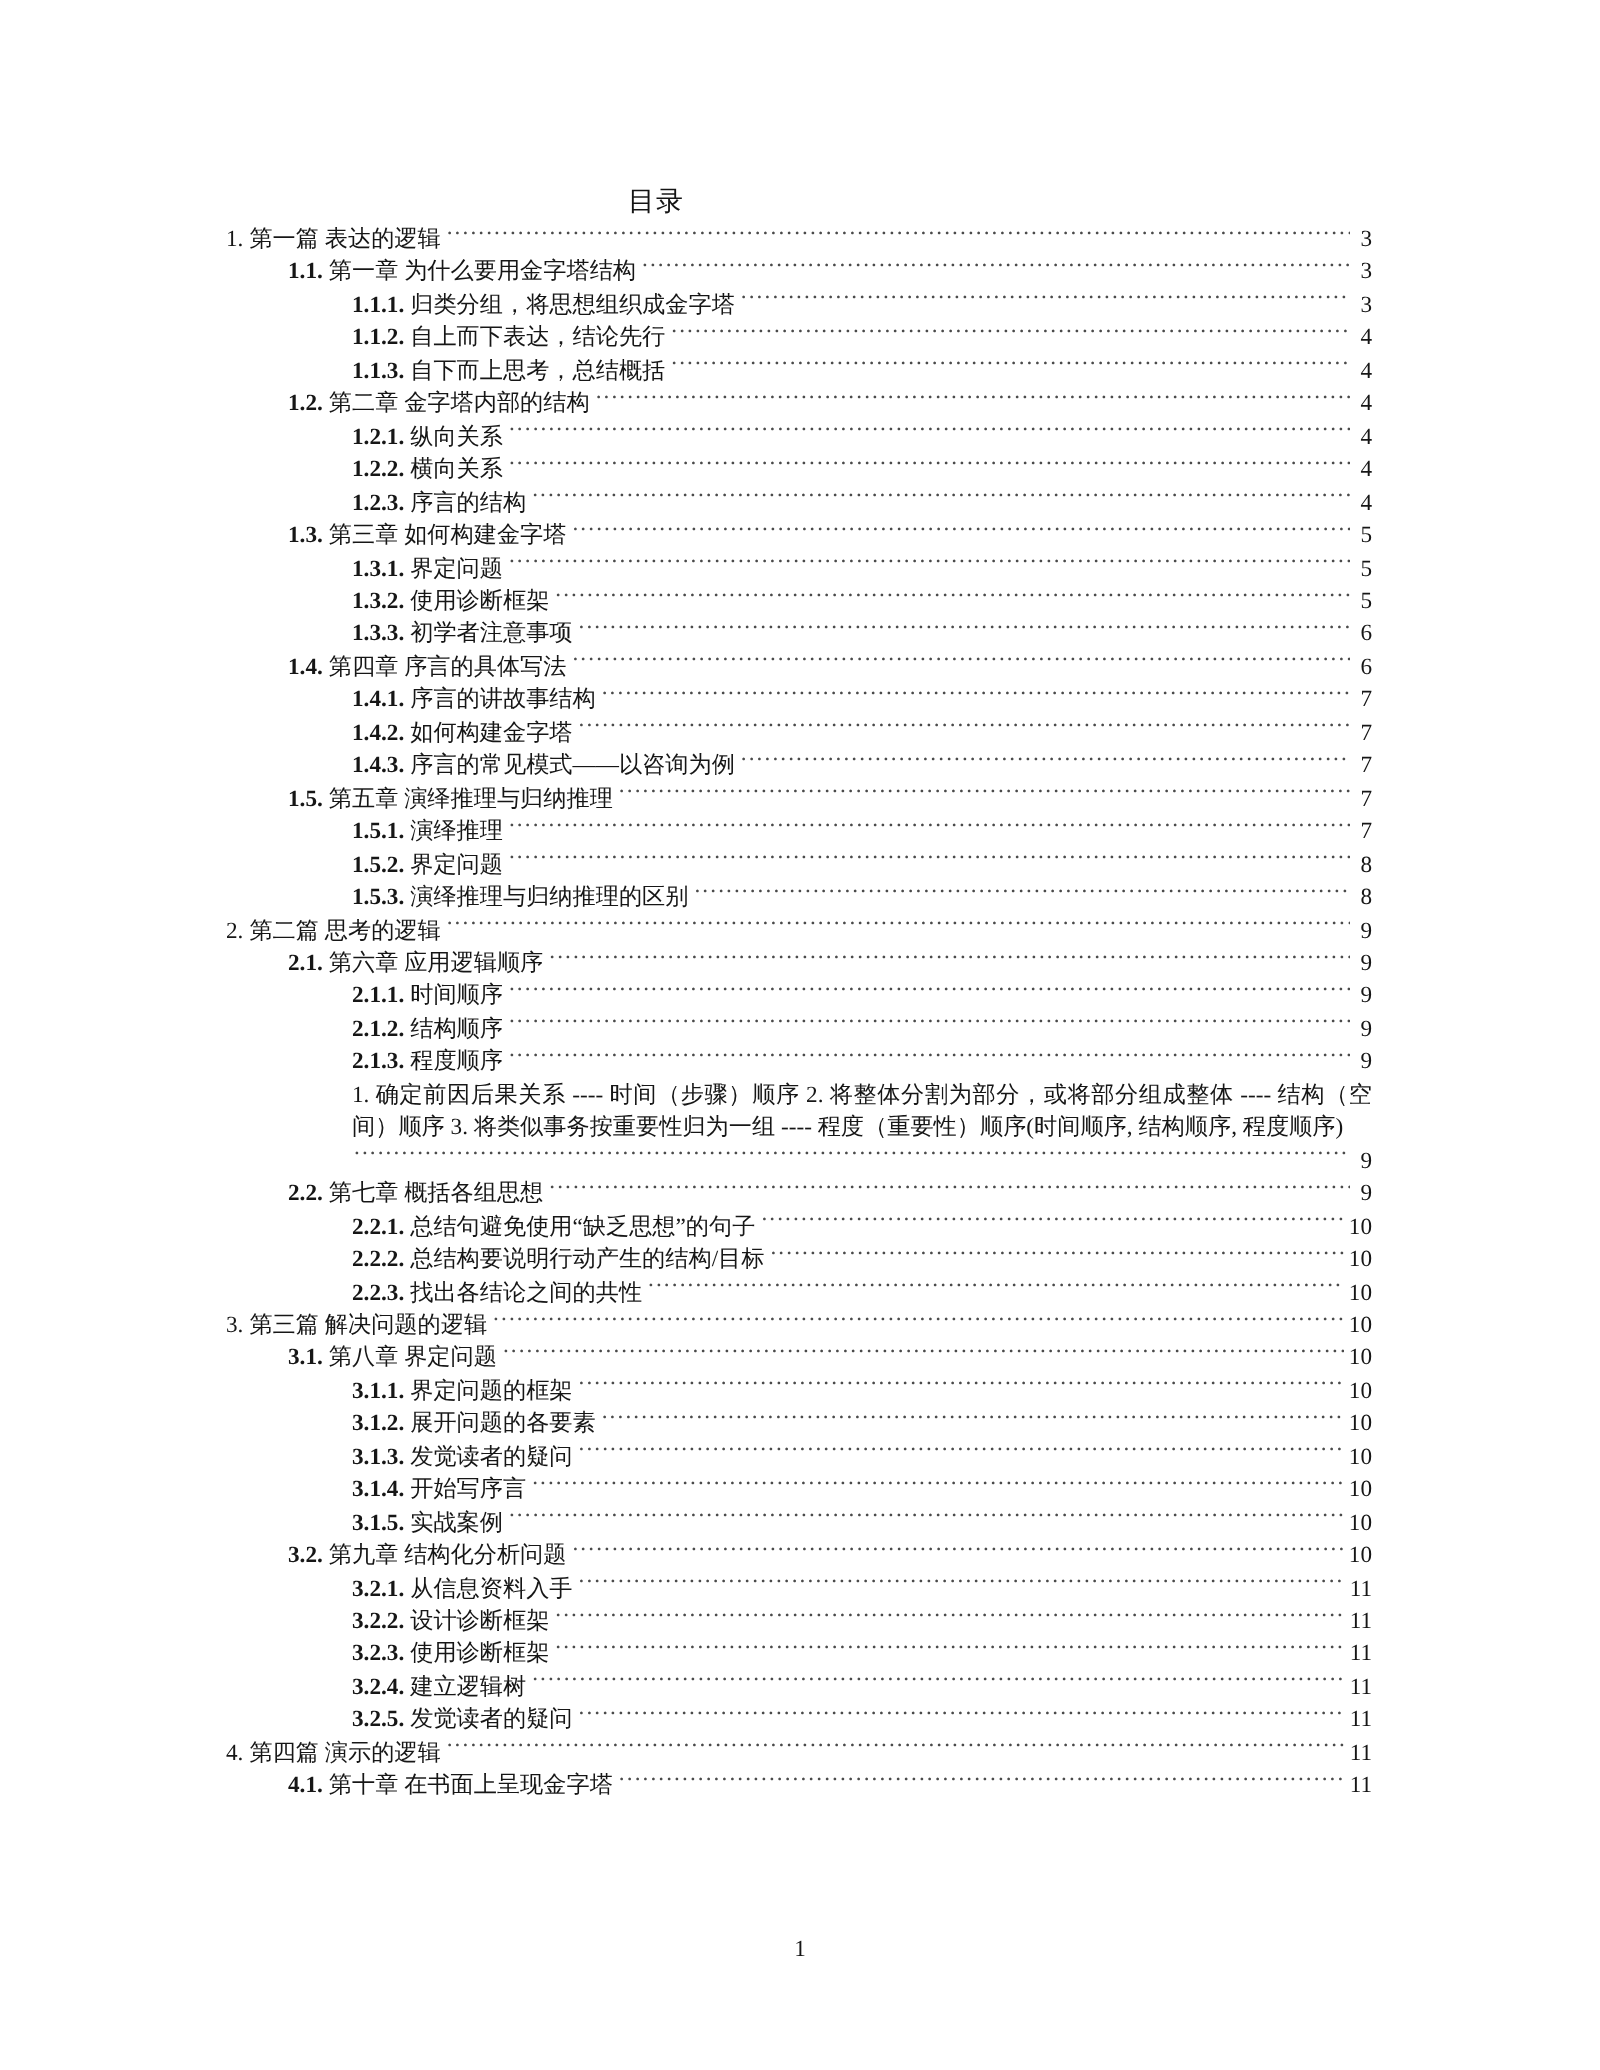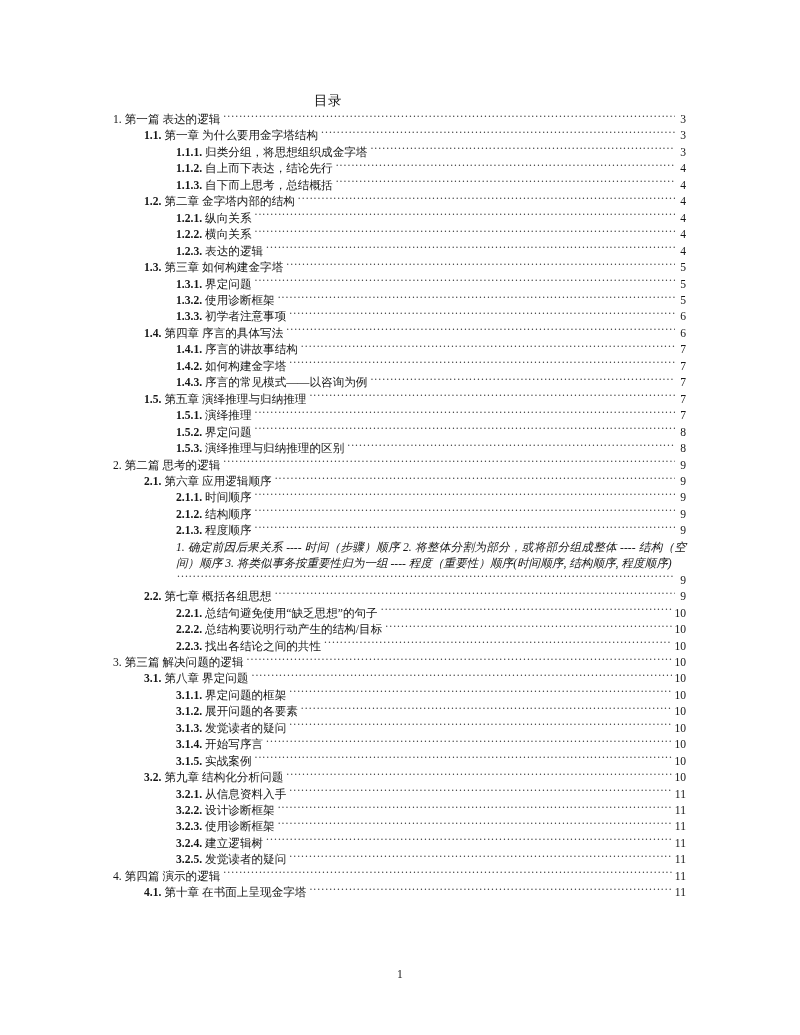--- a/index.html
+++ b/index.html
@@ -101,21 +101,20 @@
   .toc-entry.wrap {
     display: block;
     white-space: normal;
     margin-left: 63px;
     width: 510px;
     text-align: justify;
     text-justify: inter-character;
   }
   .toc-entry.wrap .wrap-inner {
     display: inline;
-    font-style: italic;
   }
   .toc-entry.wrap .tail {
     display: flex;
     align-items: baseline;
     white-space: nowrap;
   }
 
   .page-number {
     position: absolute;
     left: 0;
@@ -177,21 +176,21 @@
         <span class="toc-page">4</span>
       </div>
       <div class="toc-entry lvl3">
         <span class="toc-num">1.2.2.</span>
         <span class="toc-label">横向关系</span>
         <span class="leader"></span>
         <span class="toc-page">4</span>
       </div>
       <div class="toc-entry lvl3">
         <span class="toc-num">1.2.3.</span>
-        <span class="toc-label">表达的逻辑</span>
+        <span class="toc-label">序言的结构</span>
         <span class="leader"></span>
         <span class="toc-page">4</span>
       </div>
       <div class="toc-entry lvl2">
         <span class="toc-num">1.3.</span>
         <span class="toc-label">第三章 如何构建金字塔</span>
         <span class="leader"></span>
         <span class="toc-page">5</span>
       </div>
       <div class="toc-entry lvl3">

